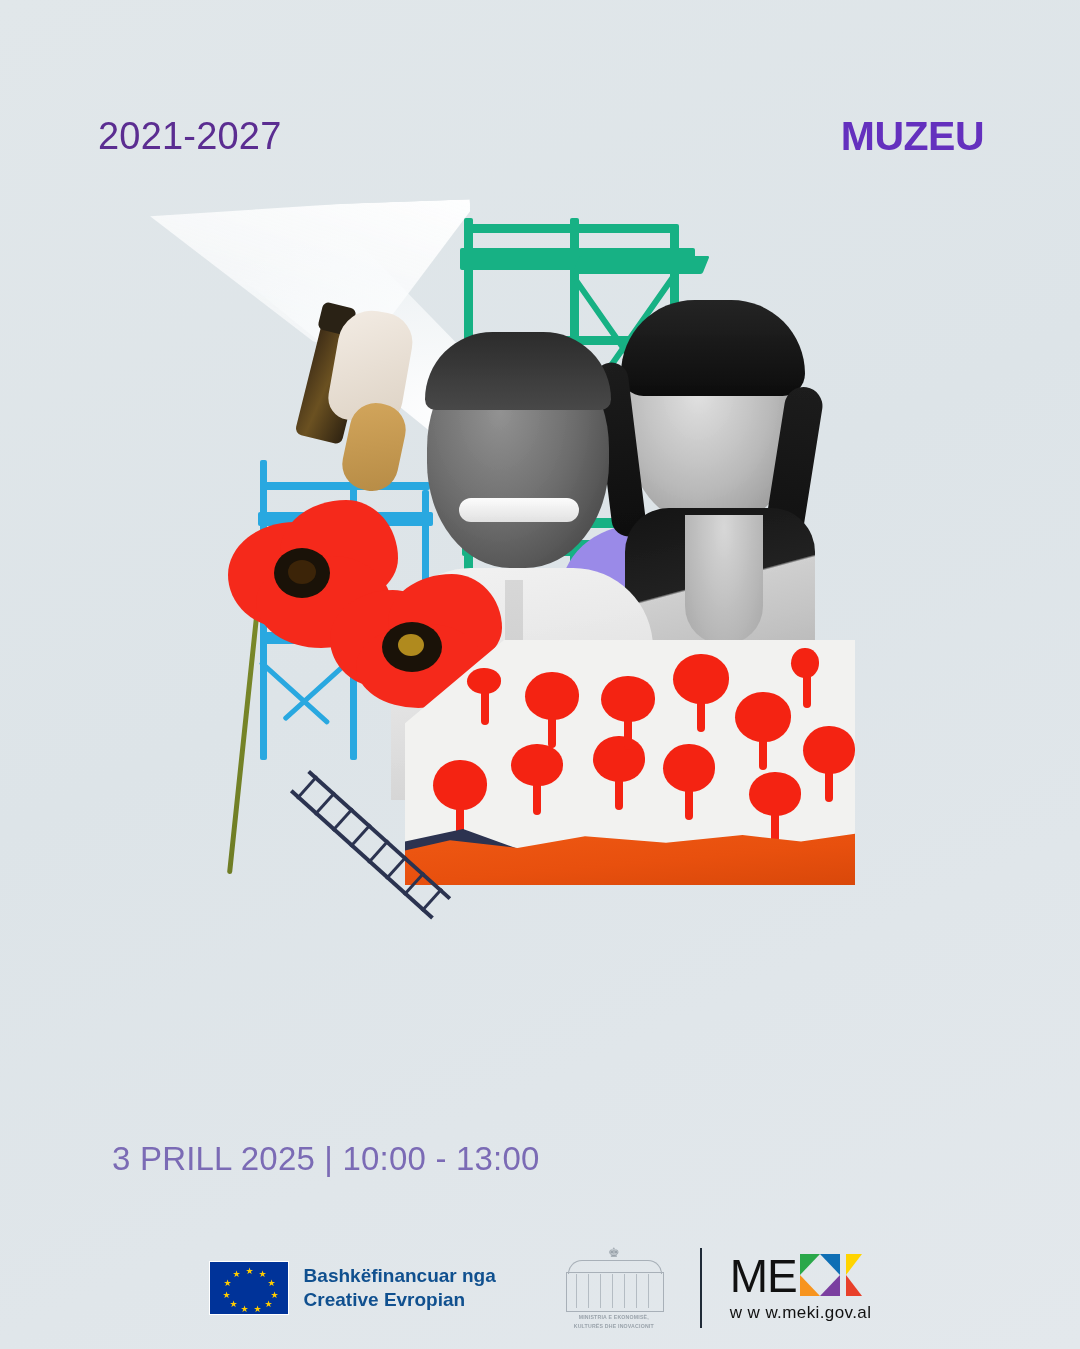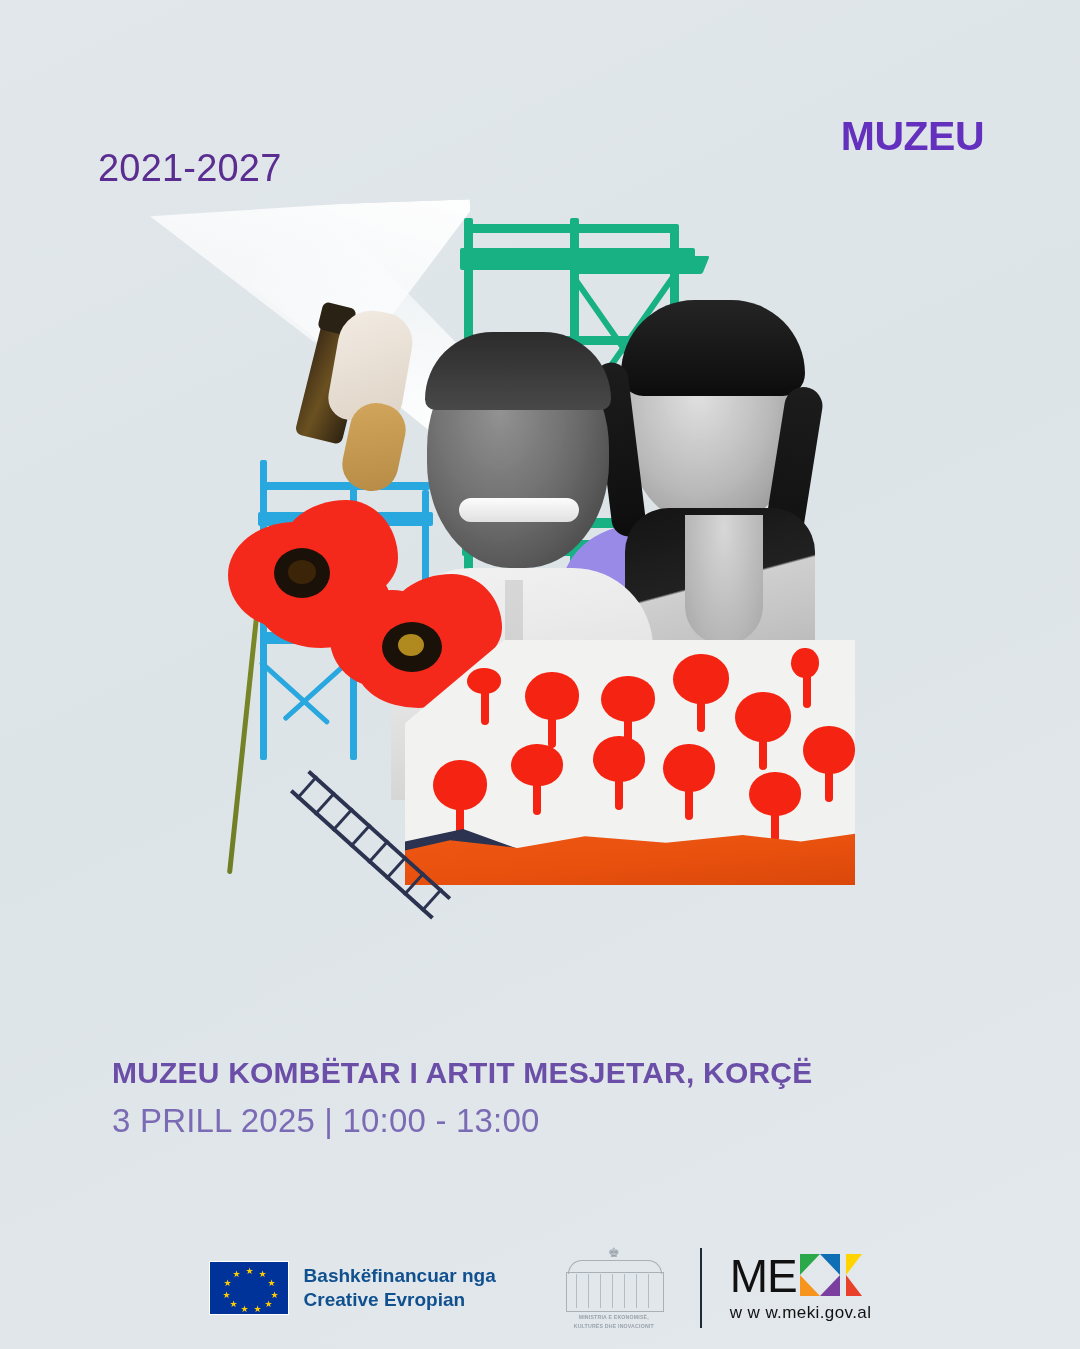--- a/index.html
+++ b/index.html
@@ -10,21 +10,21 @@
     overflow:hidden;
     position:relative;
   }
   .poster{position:absolute;inset:0;
     background:linear-gradient(155deg,#e1e7ea 0%,#dde4e8 45%,#e3e8ec 100%);
     overflow:hidden;}
 
   
   .brand{position:absolute;left:98px;top:112px;color:#5b2d91;
     font-size:38px;line-height:1.28;letter-spacing:.2px;font-weight:400;}
-  .brand .l2{display:block;margin-top:32px;}
+  .brand .l2{display:block;}
 
   .slogan{position:absolute;right:96px;top:114px;text-align:left;
     color:#6430be;font-weight:bold;font-size:41px;line-height:1.12;
     letter-spacing:-.5px;}
   .slogan .l2{display:block;}
 
   
   .collage{position:absolute;left:0;top:170px;width:1080px;height:760px;}
 
   
@@ -79,21 +79,21 @@
   .poppy{position:absolute;}
   .petal{position:absolute;background:#f5291b;border-radius:56% 44% 52% 48%/50% 56% 44% 50%;}
   .core{position:absolute;background:#1a1208;border-radius:50%;}
   .core2{position:absolute;background:#3c2408;border-radius:50%;}
 
   
   .headline{position:absolute;left:0;right:0;top:930px;text-align:center;
     color:#6f58b0;font-weight:bold;font-size:76px;letter-spacing:-1px;}
   .venue{position:absolute;left:112px;top:1056px;color:#6b4ea8;
     font-weight:bold;font-size:30px;letter-spacing:.2px;}
-  .datetime{position:absolute;left:112px;top:1102px;color:#7b6bb5;
+  .datetime{position:absolute;left:112px;top:1140px;color:#7b6bb5;
     font-weight:400;font-size:33px;letter-spacing:.2px;}
 
   
   .footer{position:absolute;left:0;right:0;top:1238px;height:100px;
     display:flex;align-items:center;justify-content:center;gap:0;}
   .eu-logo{display:flex;align-items:center;gap:15px;}
   .eu-flag{position:relative;width:80px;height:54px;background:#003399;
     border:1px solid #fff;box-sizing:border-box;}
   .star{position:absolute;color:#ffcc00;font-size:9px;line-height:9px;}
   .eu-text{color:#10508f;font-weight:bold;font-size:19px;line-height:1.28;}
@@ -252,21 +252,20 @@
       <div class="rung" style="left:56px;"></div>
       <div class="rung" style="left:80px;"></div>
       <div class="rung" style="left:104px;"></div>
       <div class="rung" style="left:128px;"></div>
       <div class="rung" style="left:152px;"></div>
       <div class="rung" style="left:176px;"></div>
     </div>
 
   </div>
 
-  <div class="venue">MUZEU KOMBËTAR I ARTIT MESJETAR, KORÇË</div>
   <div class="datetime">3 PRILL 2025 | 10:00 - 13:00</div>
 
   <div class="footer">
 
     <div class="eu-logo">
       <div class="eu-flag">
         <span class="star" style="left:36px;top:5px;">★</span>
         <span class="star" style="left:49px;top:8px;">★</span>
         <span class="star" style="left:58px;top:17px;">★</span>
         <span class="star" style="left:61px;top:29px;">★</span>

